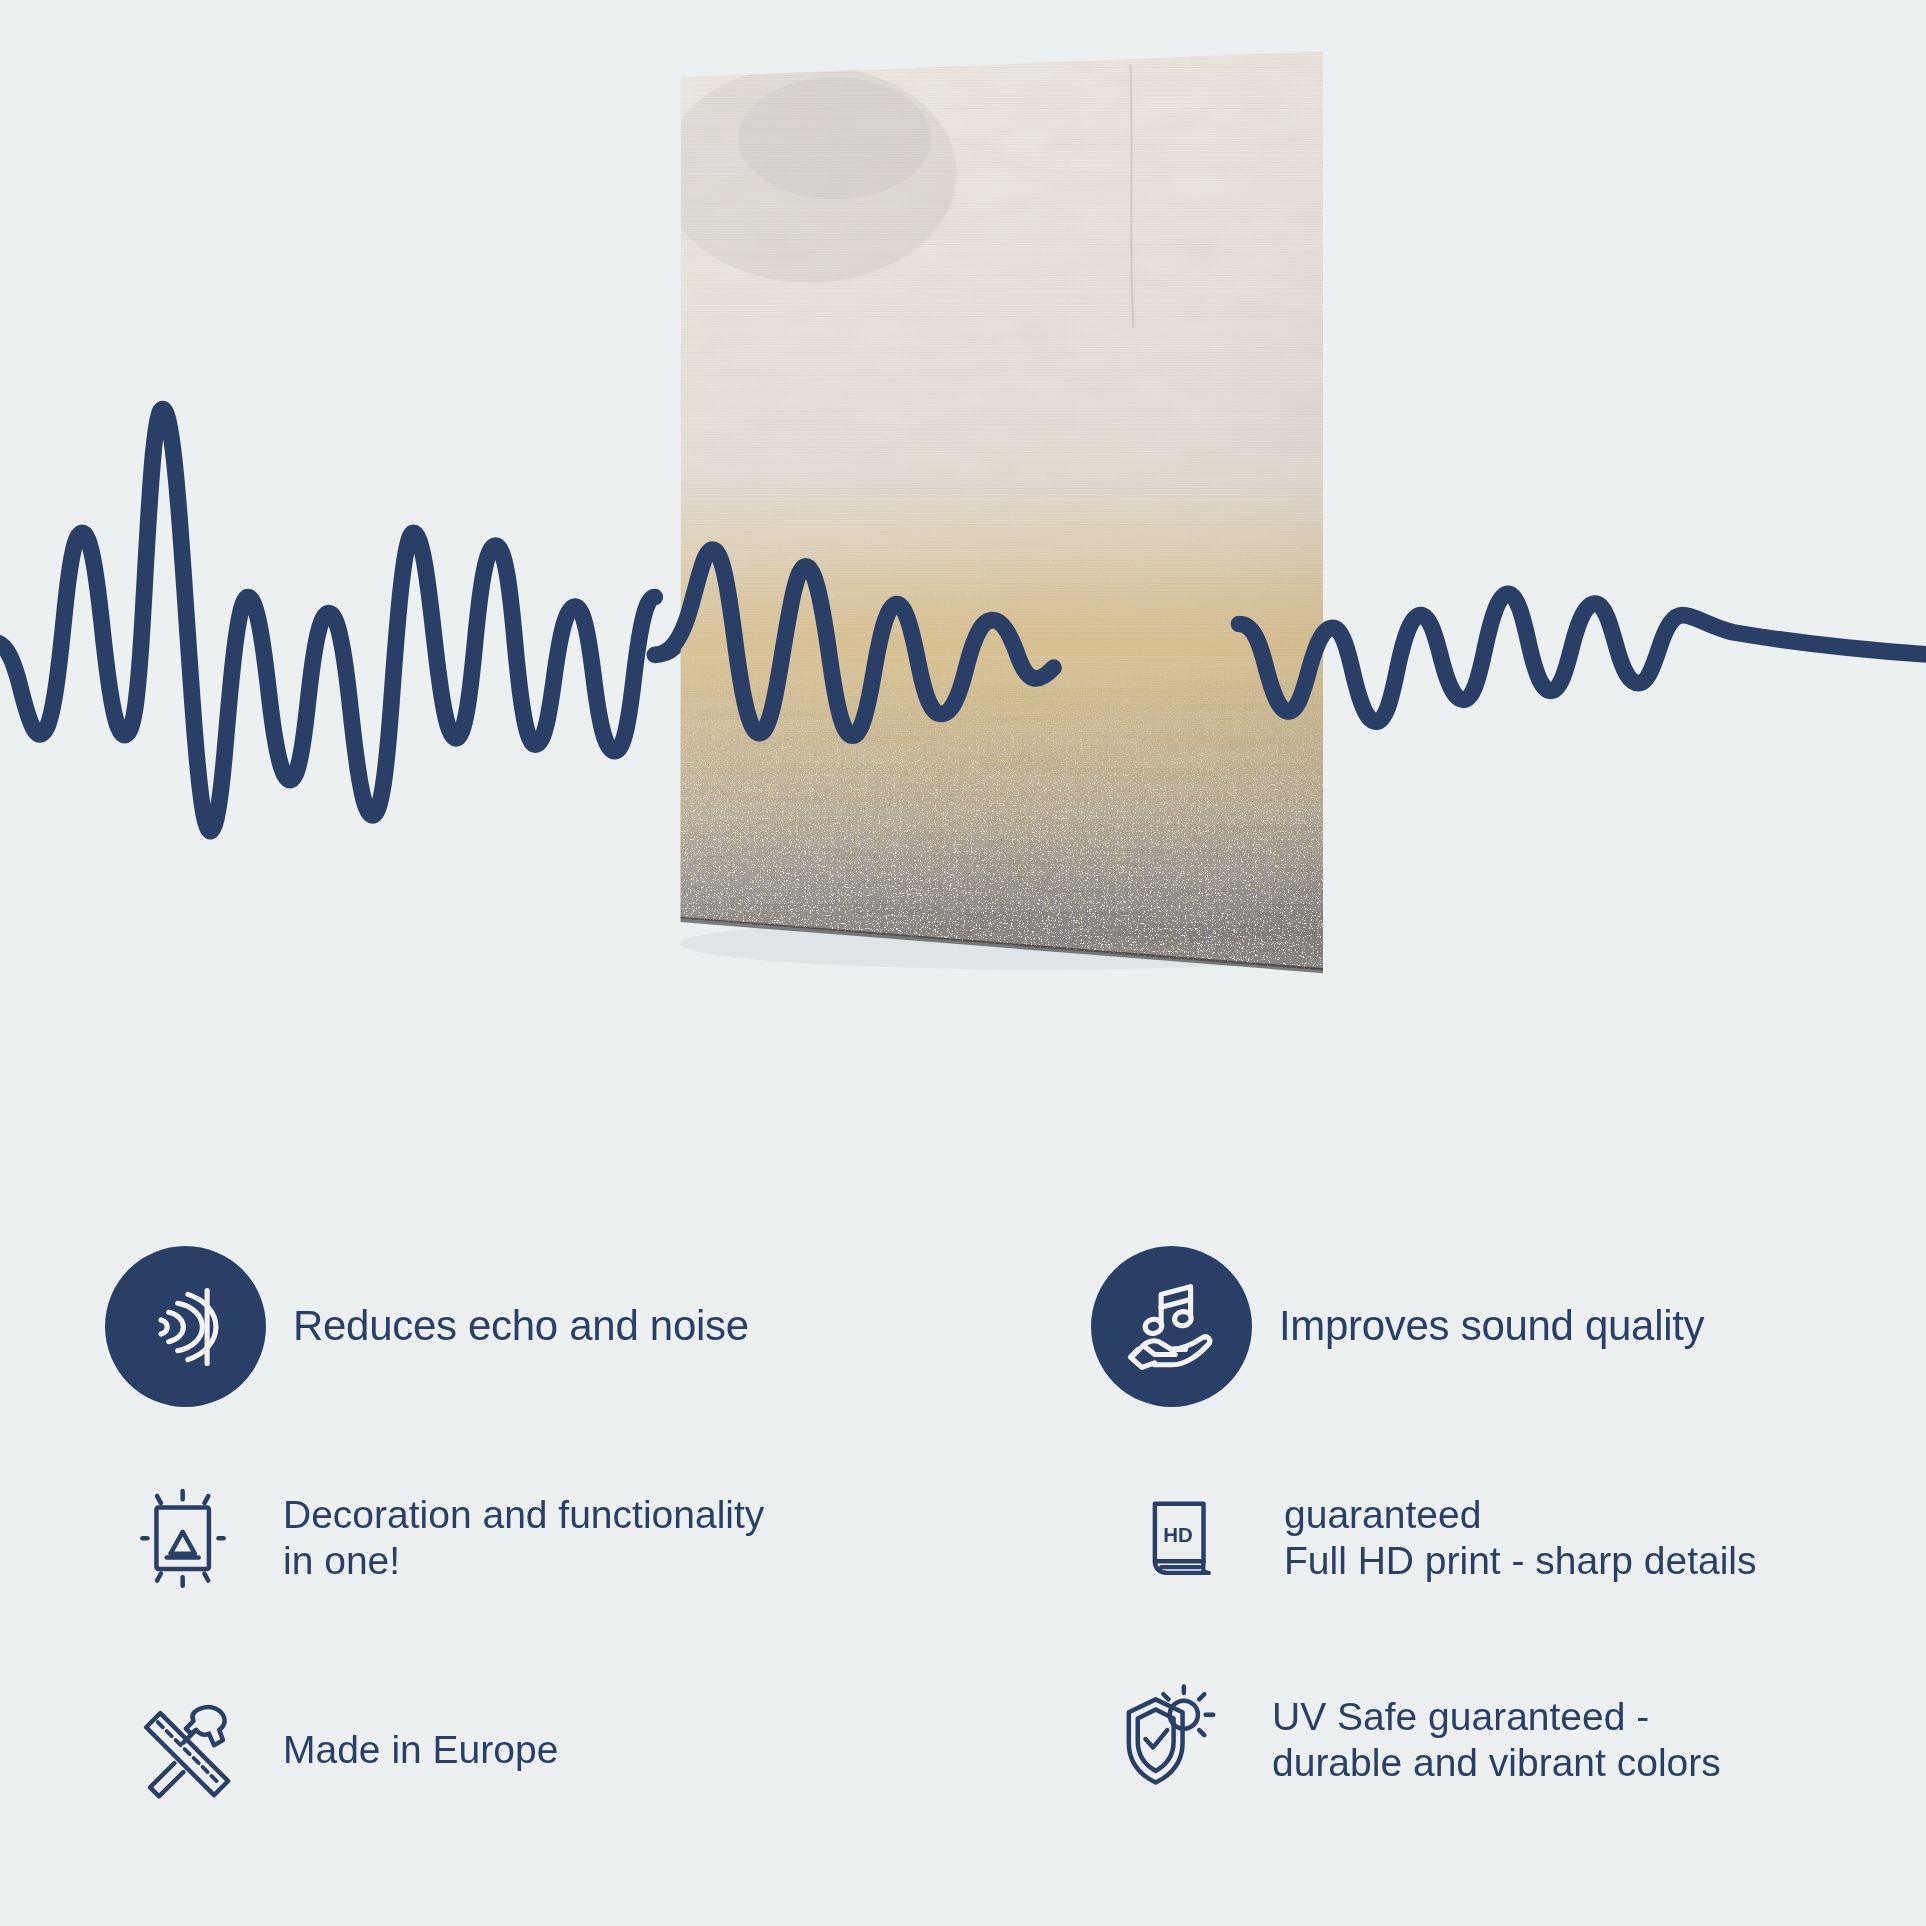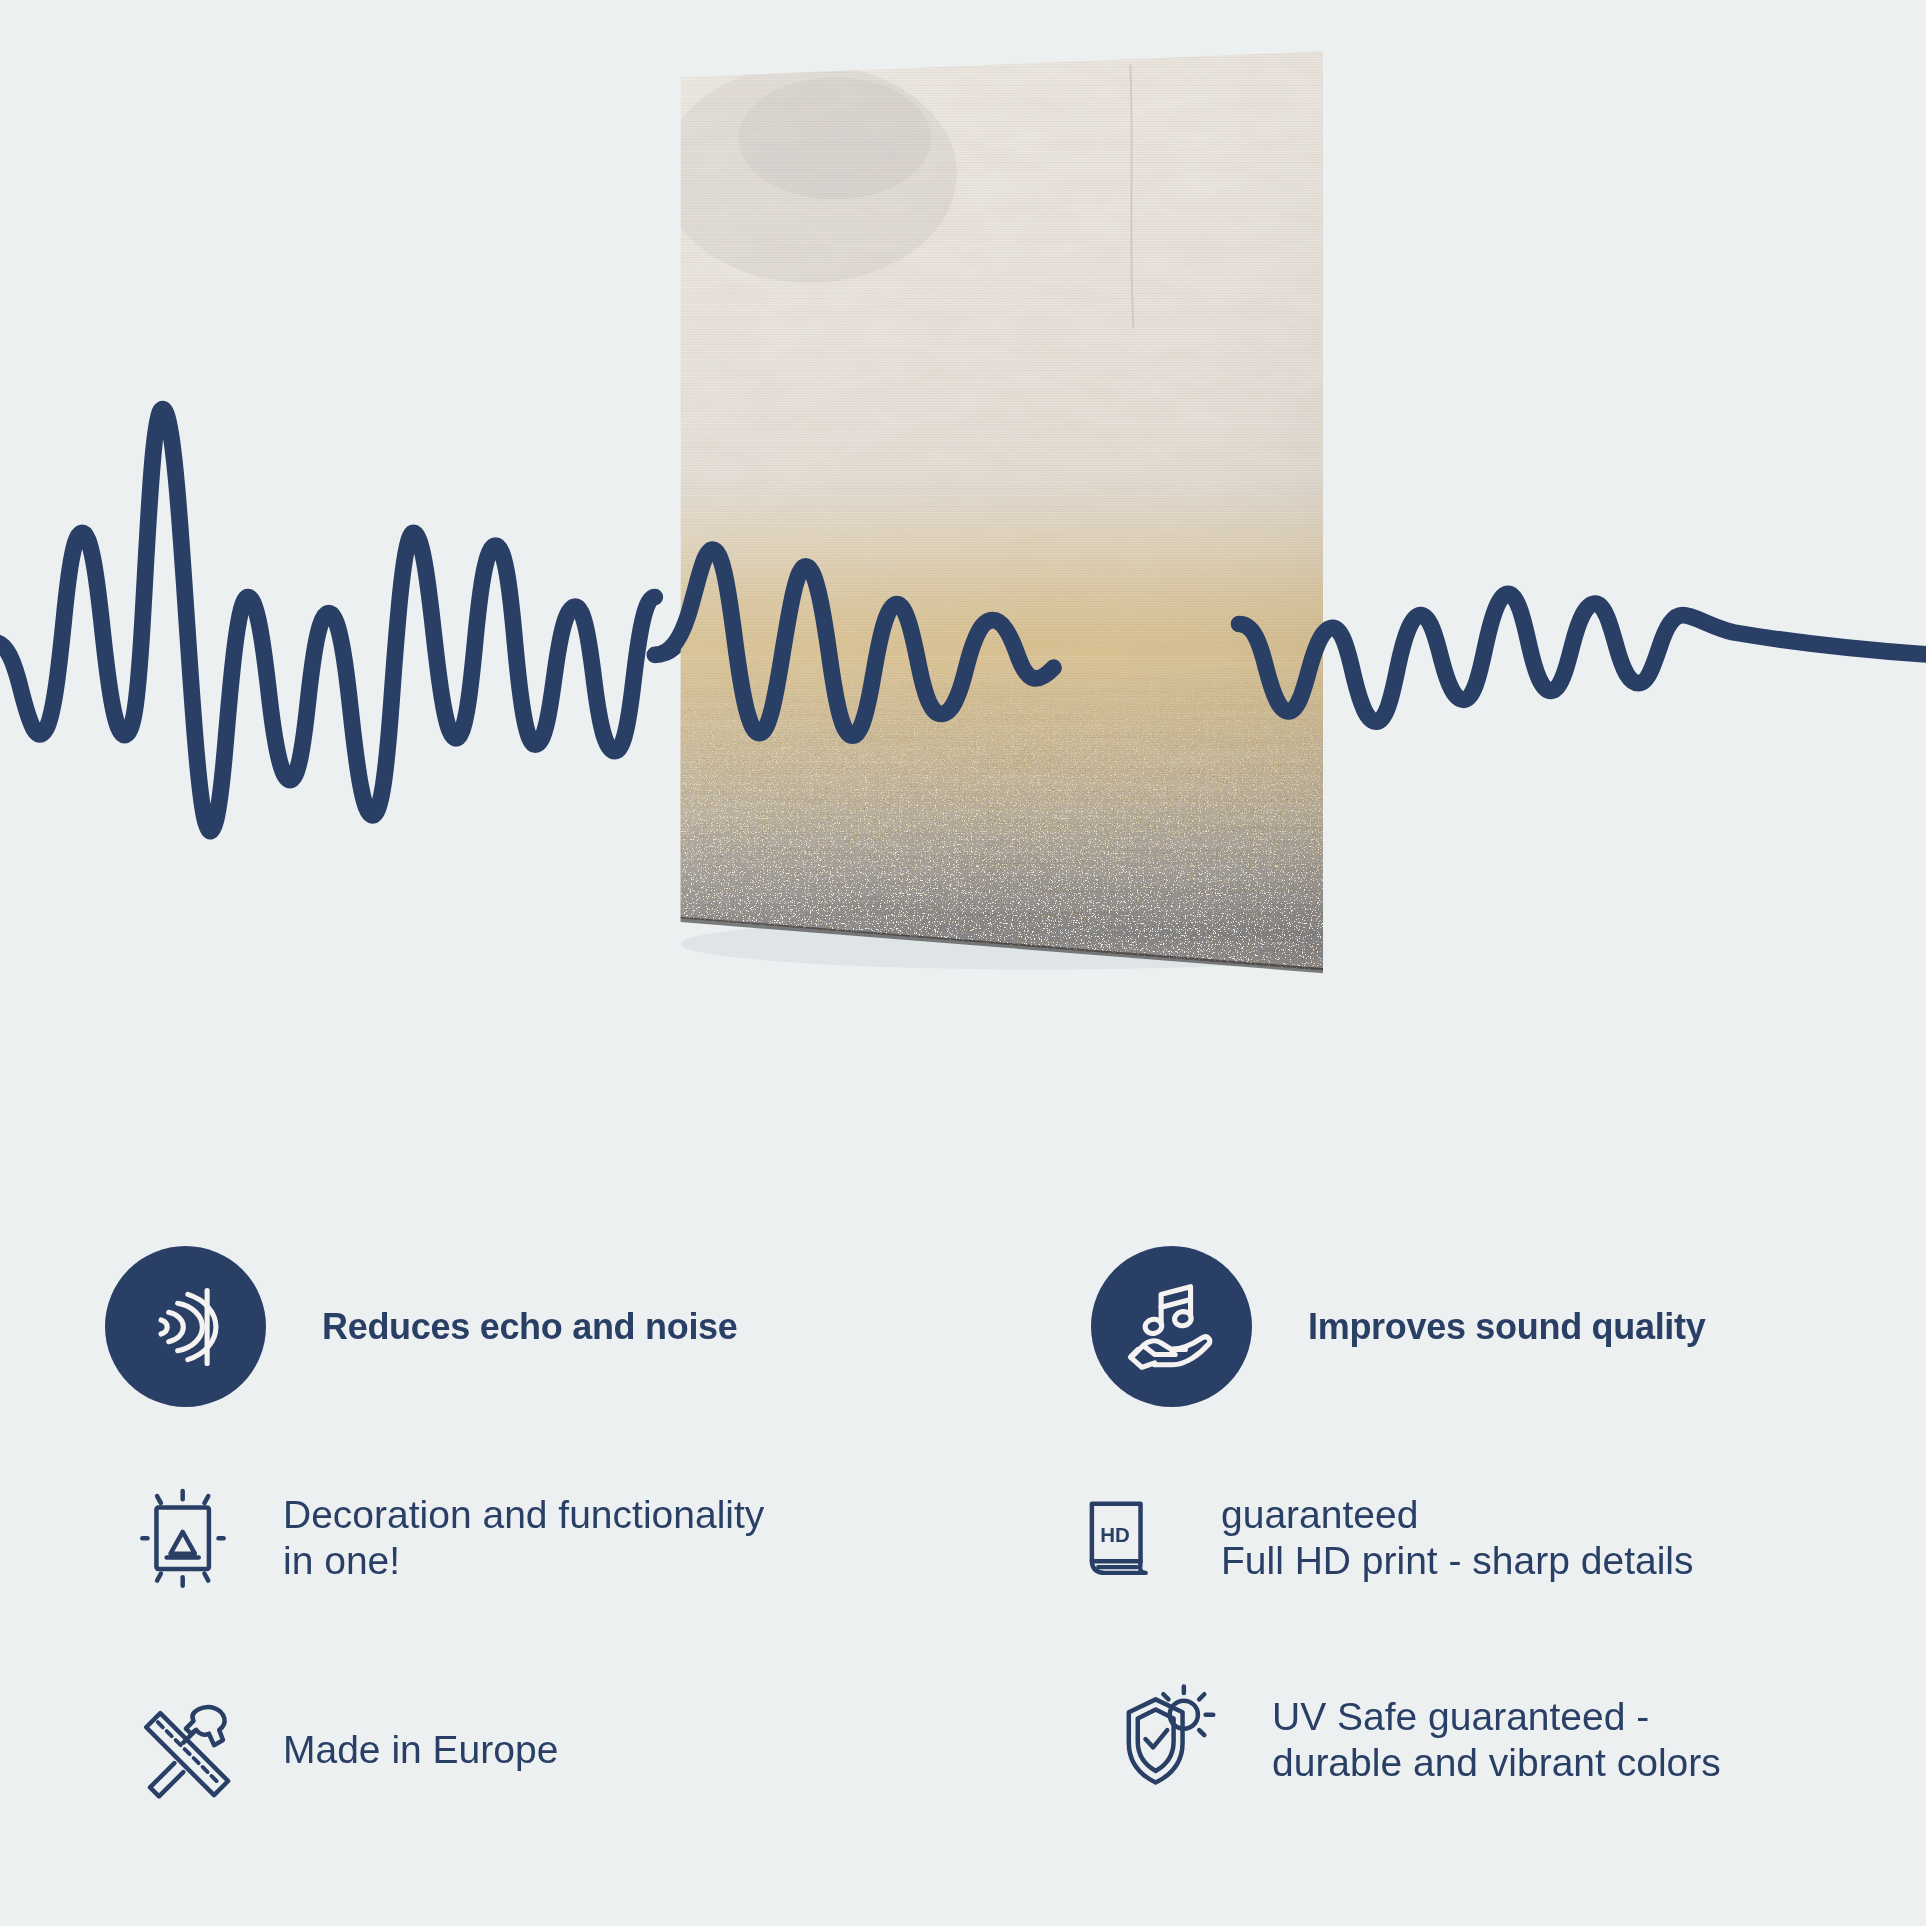--- a/index.html
+++ b/index.html
@@ -25,36 +25,36 @@
 
   .feat{position:absolute;display:flex;align-items:center;}
   .feat .ic{flex:0 0 auto;display:flex;align-items:center;justify-content:center;}
   .feat .txt{color:#2A3F66;}
 
   .row-hero .badge{
     width:161px;height:161px;border-radius:50%;
     background:#2A3F66;display:flex;align-items:center;justify-content:center;
   }
   .row-hero .txt{
-    font-size:36px;font-weight:bold;letter-spacing:-0.3px;
-    margin-left:56px;line-height:1.05;white-space:nowrap;
+    font-size:42px;font-weight:normal;letter-spacing:-0.3px;
+    margin-left:27px;line-height:1.05;white-space:nowrap;
   }
   .row-sub .ic{width:122px;height:122px;display:flex;align-items:center;justify-content:center;}
   .row-sub .txt{
     font-size:39px;font-weight:400;line-height:1.18;
     margin-left:39px;
   }
 
   
   #f-echo   {left:105px; top:26px;  }
   #f-deco   {left:122px; top:257px; }
   #f-made   {left:122px; top:469px; }
   
   #f-sound  {left:1091px;top:26px;  }
-  #f-hd     {left:1060px;top:257px; }
+  #f-hd     {left:1123px;top:257px; }
   #f-uv     {left:1111px;top:459px; }
 
   .nowrap{white-space:nowrap;}
 </style>
 </head>
 <body>
 
 <div id="stage">
 
   <svg class="wave-layer behind" viewBox="0 0 3000 2000" preserveAspectRatio="none">

